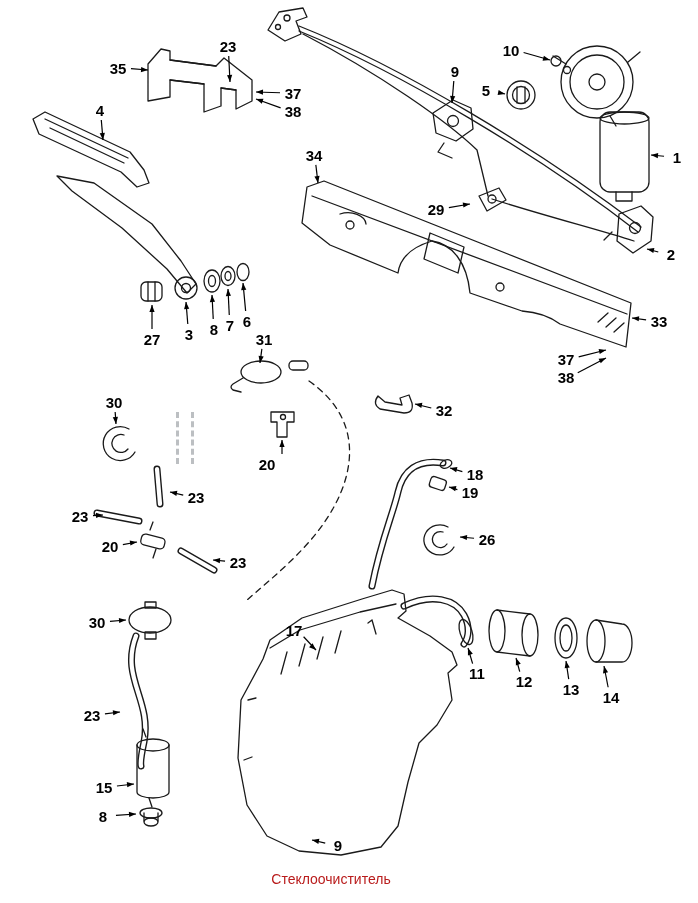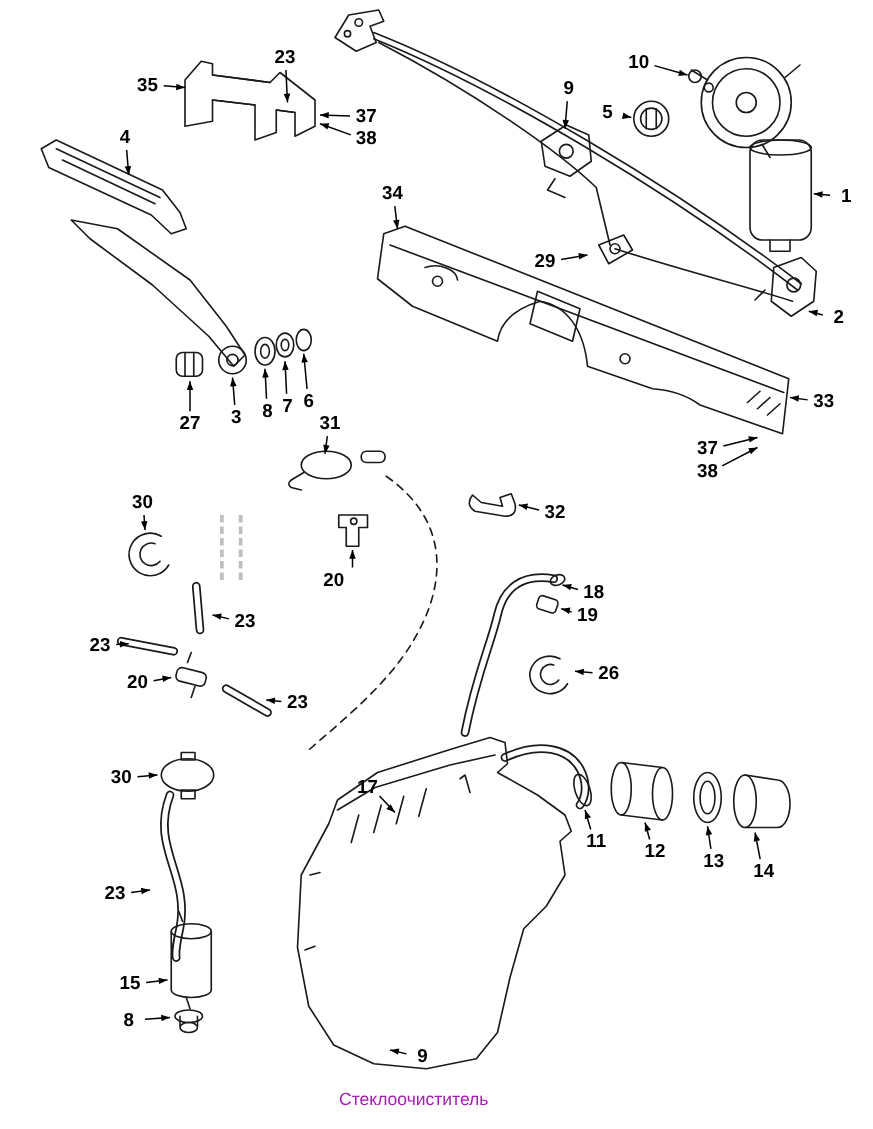--- a/index.html
+++ b/index.html
@@ -21,21 +21,21 @@
 
   .callout { position:absolute; transform:translate(-50%,-50%);
     font-weight:bold; font-size:15px; color:#000; white-space:nowrap; }
 
   .watermark { position:absolute; left:176px; top:412px; display:flex;
     align-items:center; gap:12px; opacity:.6; }
   .wm-dash { width:0; height:52px; border-left:3px dashed #90959b; }
   .wm-text { font-size:40px; font-weight:bold; letter-spacing:1px; color:#90959b; }
 
   .caption { position:absolute; left:331px; top:871px; transform:translateX(-50%);
-    font-size:14px; color:#a21caf; white-space:nowrap; }
+    font-size:14px; color:#b91c1c; white-space:nowrap; }
 </style>
 </head>
 <body>
 
 <div class="stage">
 
   <svg id="drawing" width="698" height="903" viewBox="0 0 698 903" xmlns="http://www.w3.org/2000/svg">
     <g class="ln">
 
       <path d="M148,64 L161,49 L170,51 L170,60 L216,66 L224,58 L252,80 L252,101 L236,109 L236,90 L221,88 L221,106 L204,112 L204,84 L170,80 L170,97 L148,101 Z"></path>

